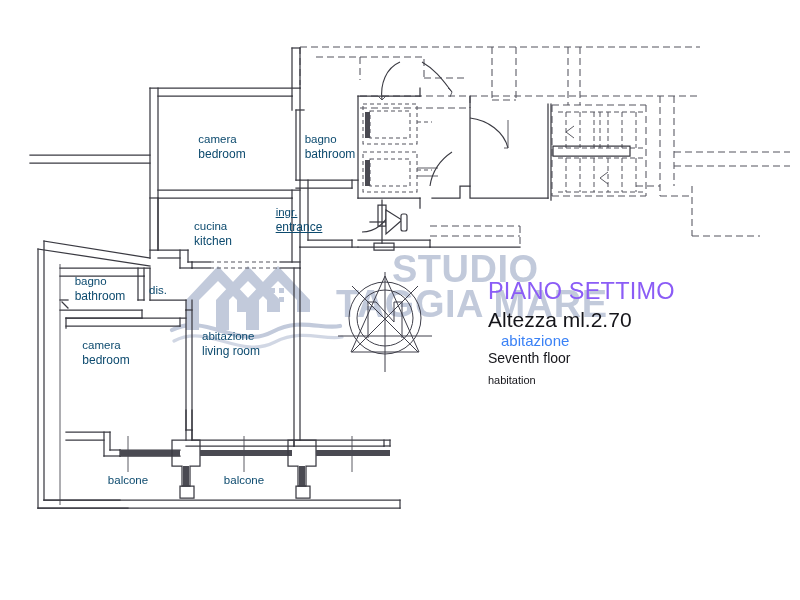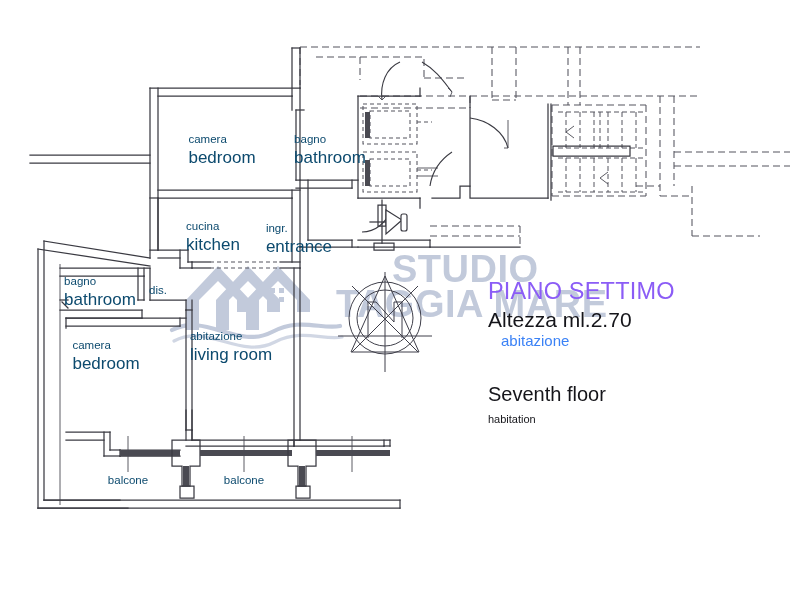--- a/index.html
+++ b/index.html
@@ -87,21 +87,21 @@
     color: #0c4a6e;
     white-space: nowrap;
     font-family: "Liberation Sans", sans-serif;
   }
   .room-label .it {
     display: block;
     font-size: 11.5px;
   }
   .room-label .en {
     display: block;
-    font-size: 17px;
+    font-size: 12px;
   }
   
   #title-block {
     position: absolute;
     left: 488px;
     top: 279px;
     width: 300px;
   }
   #title-main {
     font-size: 23.5px;
@@ -118,23 +118,23 @@
     white-space: nowrap;
   }
   #title-use {
     font-size: 15px;
     color: #3b82f6;
     margin-left: 13px;
     line-height: 1.18;
     white-space: nowrap;
   }
   #title-en {
-    font-size: 20px;
+    font-size: 14px;
     color: #15151a;
-    margin-top: 32px;
+    margin-top: 0;
     line-height: 1.2;
     white-space: nowrap;
   }
   #title-en-sub {
     font-size: 11px;
     color: #15151a;
     margin-top: 7px;
     line-height: 1.2;
     white-space: nowrap;
   }
@@ -469,21 +469,21 @@
   <div class="room-label" style="left:330px; top:132px; transform:translateX(-50%);">
     <span class="it">bagno</span>
     <span class="en">bathroom</span>
   </div>
 
   <div class="room-label" style="left:213px; top:219px; transform:translateX(-50%);">
     <span class="it">cucina</span>
     <span class="en">kitchen</span>
   </div>
 
-  <div class="room-label" style="left:299px; top:221px; transform:translateX(-50%);">
+  <div class="room-label" style="left:299px; top:205px; transform:translateX(-50%);text-decoration:underline;">
     <span class="it">ingr.</span>
     <span class="en">entrance</span>
   </div>
 
   <div class="room-label" style="left:100px; top:274px; transform:translateX(-50%);">
     <span class="it">bagno</span>
     <span class="en">bathroom</span>
   </div>
 
   <div class="room-label" style="left:158px; top:283px; transform:translateX(-50%);">

